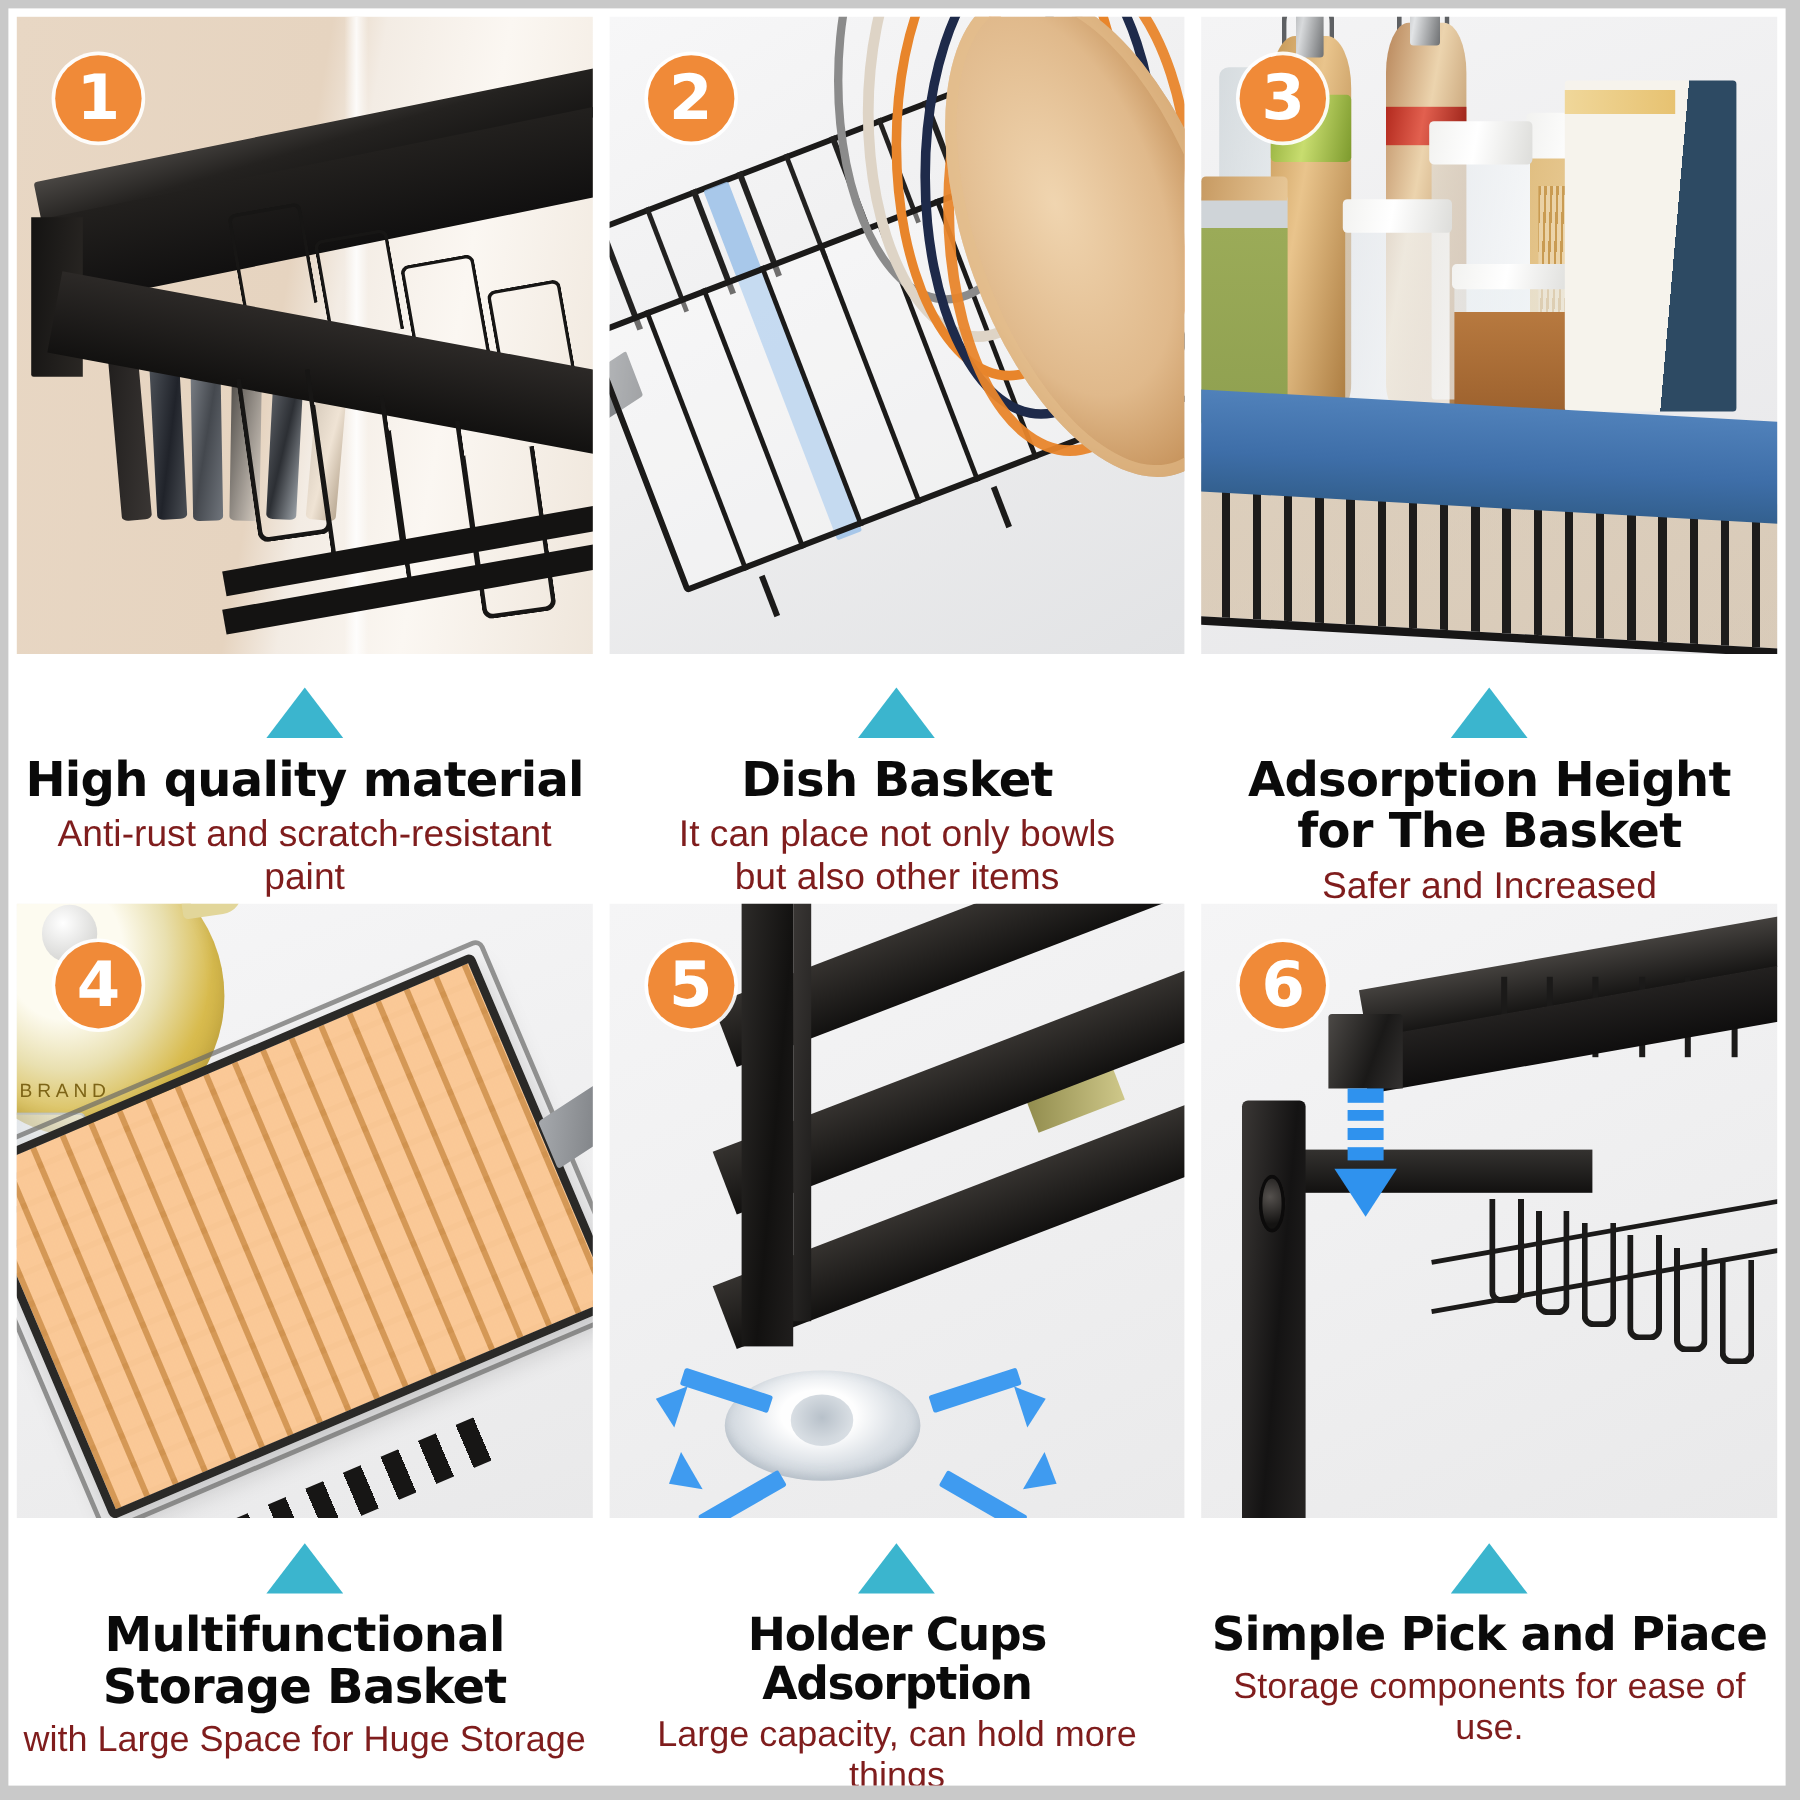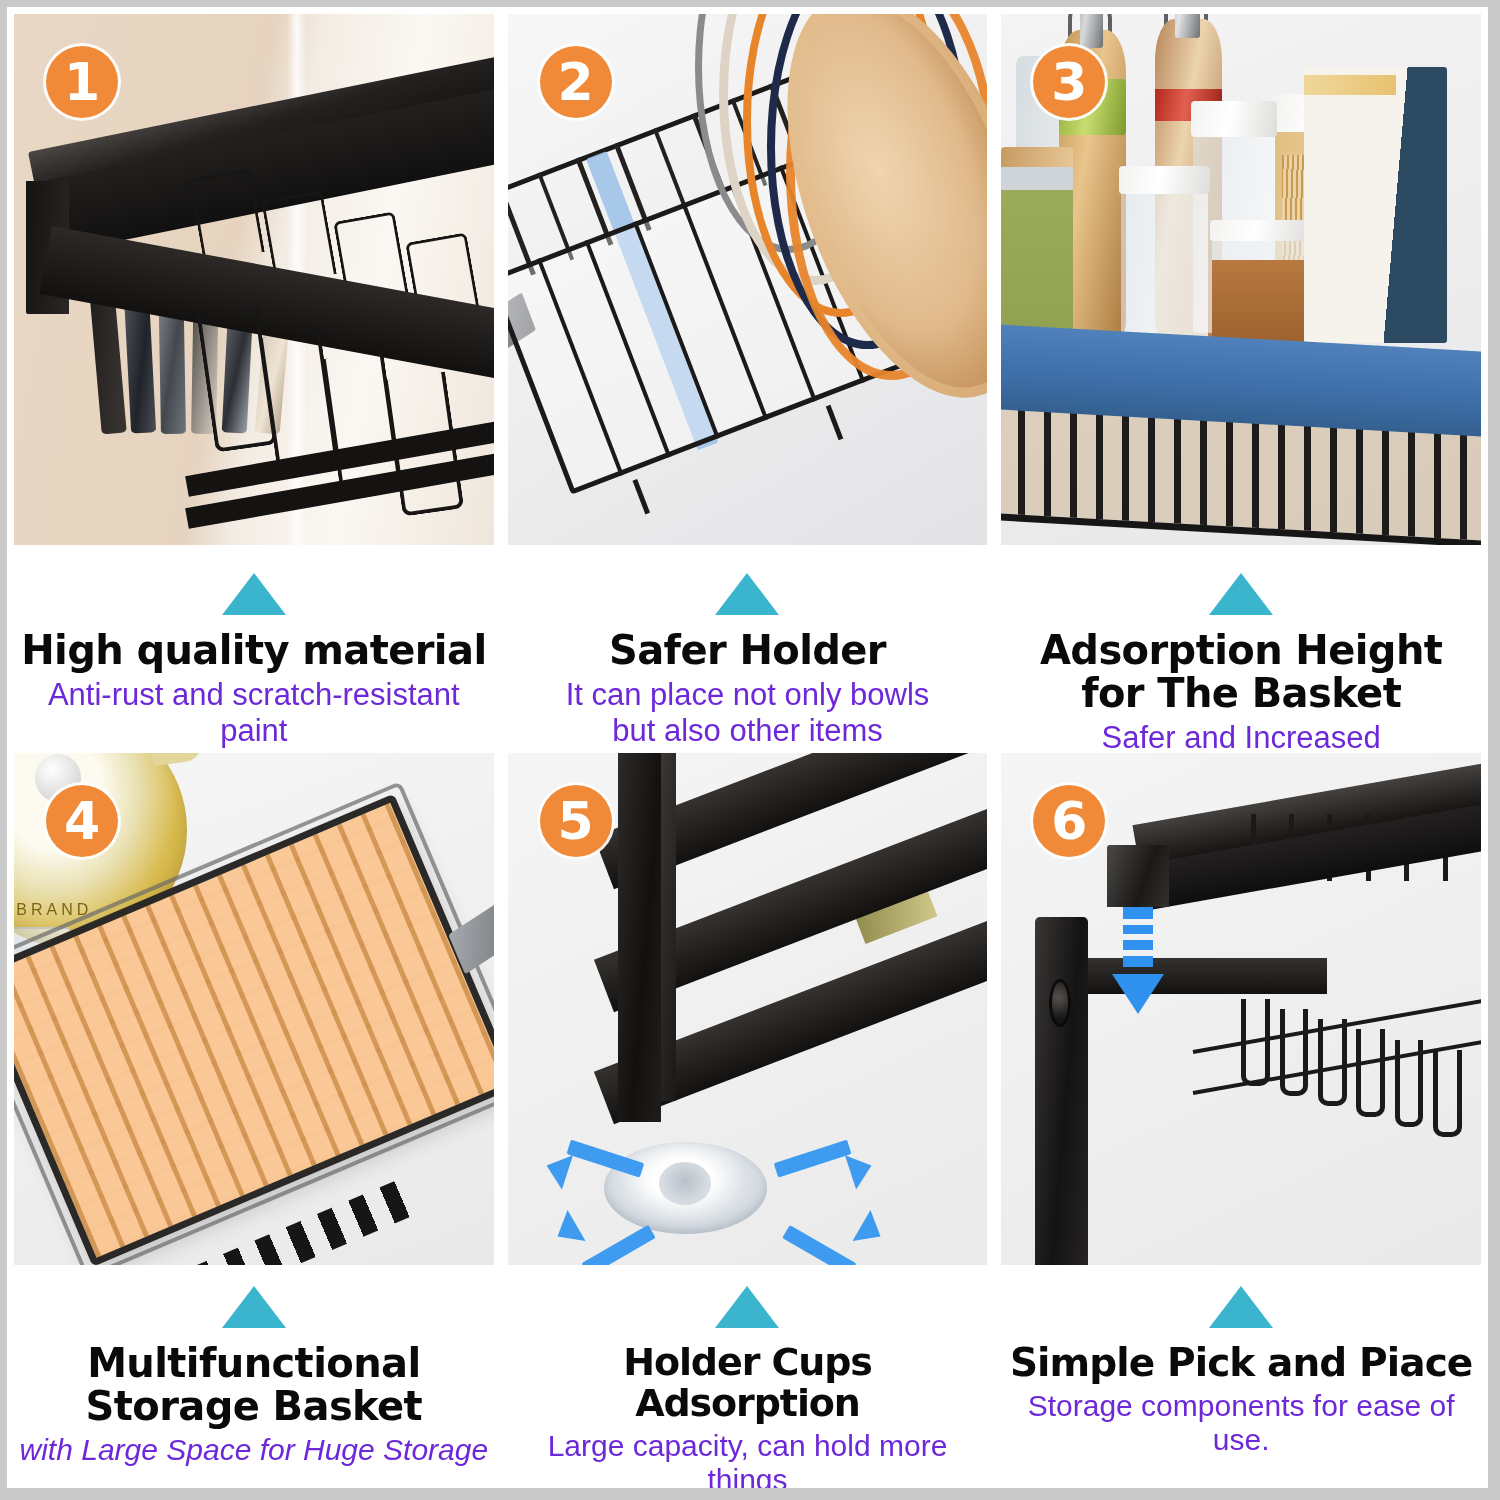--- a/index.html
+++ b/index.html
@@ -75,29 +75,29 @@
     font-size: 40px;
     line-height: 1.08;
     color: #0a0a0a;
     letter-spacing: -0.6px;
     white-space: pre-line;
   }
   .sub {
     font-family: "Liberation Sans", sans-serif;
     font-size: 31px;
     line-height: 1.14;
-    color: #6d28d9;
+    color: #7f1d1d;
     margin-top: 5px;
     white-space: pre-line;
   }
   .c5 .title { font-size: 38px; letter-spacing: -1.1px; }
   .c5 .sub  { font-size: 30px; }
   .c6 .title { font-size: 39px; letter-spacing: -0.9px; }
   .c6 .sub  { font-size: 30px; }
-  .c4 .sub  { font-size: 30px; font-style: italic; }
+  .c4 .sub  { font-size: 30px; }
 
   
   .p1 { background: linear-gradient(100deg,#e8d7c4 0%, #e6d4c0 46%, #f3ece4 54%, #fbf7f2 72%, #efe6db 100%); }
   .p1 .wallseam { position:absolute; left:57%; top:0; width:4%; height:100%;
      background: linear-gradient(90deg, rgba(255,255,255,.0), rgba(255,255,255,.85), rgba(255,255,255,.0)); }
   .p1 .railtop {
     position:absolute; left:3%; top:26%; width:104%; height:7.5%;
     background: linear-gradient(175deg,#4a4744,#242220 45%,#151413);
     transform: rotate(-11.5deg); transform-origin: 0 0;
     border-radius:3px;
@@ -476,21 +476,21 @@
         <div class="ring r5"></div>
         <div class="ring r4"></div>
         <div class="ring r3"></div>
         <div class="ring r2"></div>
         <div class="ring r1"></div>
         <div class="plate pl1"></div>
         <div class="badge">2</div>
       </div>
       <div class="caption">
         <div class="tri"></div>
-        <div class="title">Safer Holder</div>
+        <div class="title">Dish Basket</div>
         <div class="sub">It can place not only bowls
 but also other items</div>
       </div>
     </div>
 
     <div class="cell row1 c3">
       <div class="photo p3">
         <div class="handle h1"></div>
         <div class="handle h2"></div>
         <div class="item oil1"></div>

